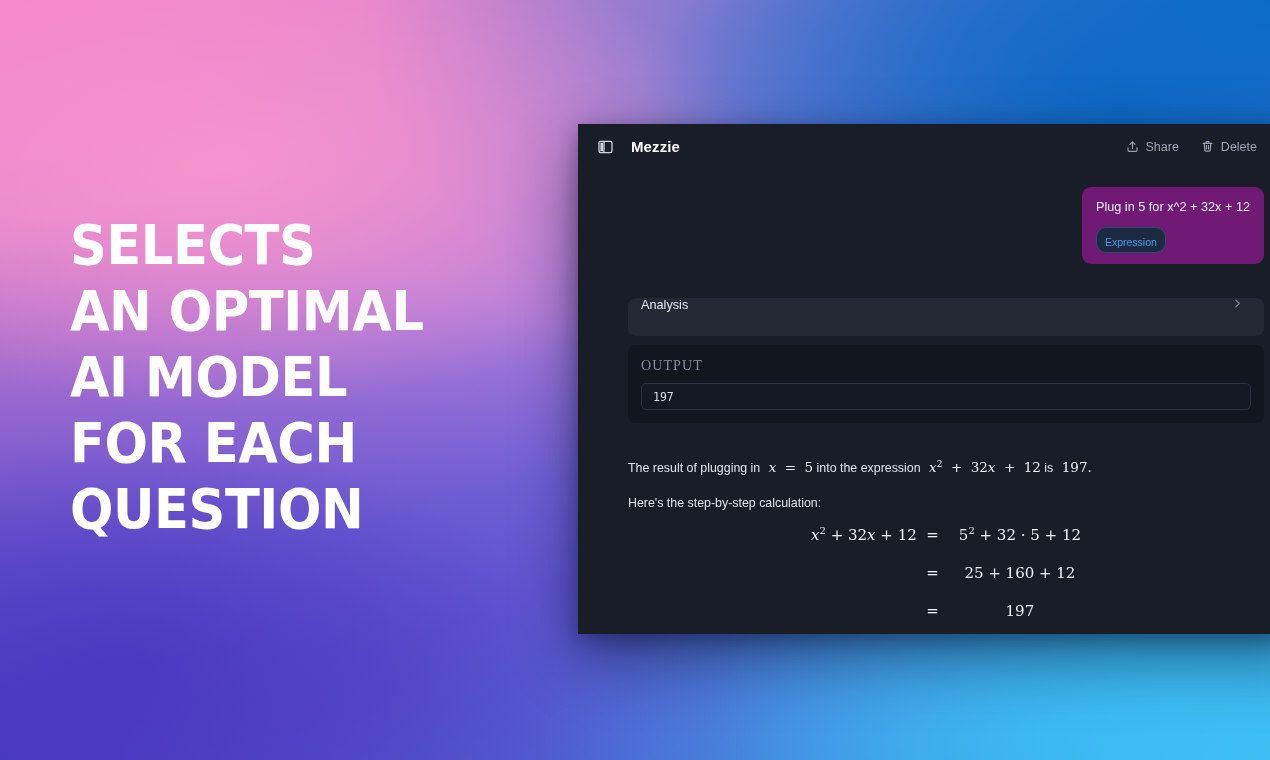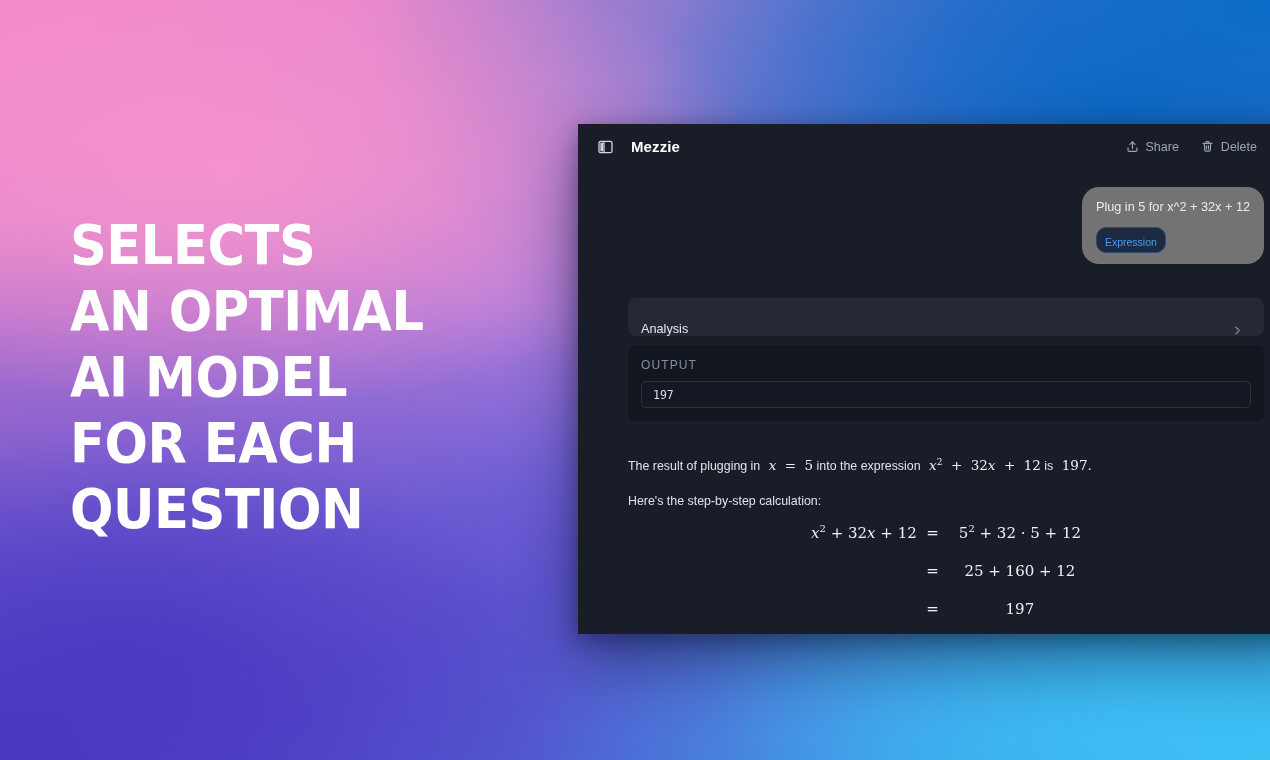--- a/index.html
+++ b/index.html
@@ -98,22 +98,22 @@
     font-size:11px;
     display:flex; align-items:center; justify-content:center;
     letter-spacing:.3px;
   }
 
   
   .convo { padding:18px 50px 0 50px; }
 
   .user-row { display:flex; justify-content:flex-end; }
   .user-bubble {
-    background:#737373;
-    border-radius:17px;
+    background:#701a75;
+    border-radius:9px;
     padding:12px 14px 11px 14px;
     max-width:300px;
   }
   .user-text {
     color:#e9ecf2;
     font-size:12.7px;
     line-height:17px;
     white-space:nowrap;
   }
   .badge {
@@ -126,36 +126,37 @@
     color:#4e9cf0;
     font-size:10.5px;
     line-height:13px;
   }
 
   .analysis-row {
     margin-top:34px;
     height:38px;
     background:#242935;
     border-radius:8px;
-    display:flex; align-items:flex-end;
+    display:flex; align-items:flex-start;
     padding:0 21px 0 13px;
   }
   .analysis-label { color:#e6e9ef; font-size:12.7px; flex:1 1 auto; }
   .chev { color:#7d8594; display:flex; }
 
   .output-card {
     margin-top:9px;
     background:#12161f;
     border-radius:8px;
     padding:13px 13px 13px 13px;
   }
   .output-label {
     color:#868e9d;
-    font-size:12px;
+    font-size:14px;
     letter-spacing:1.1px;
+    font-family:Liberation Serif, serif;
   }
   .output-box {
     margin-top:9px;
     height:27px;
     border:1px solid #2b3140;
     border-radius:5px;
     display:flex; align-items:center;
     padding:0 11px;
     background:#141822;
   }

